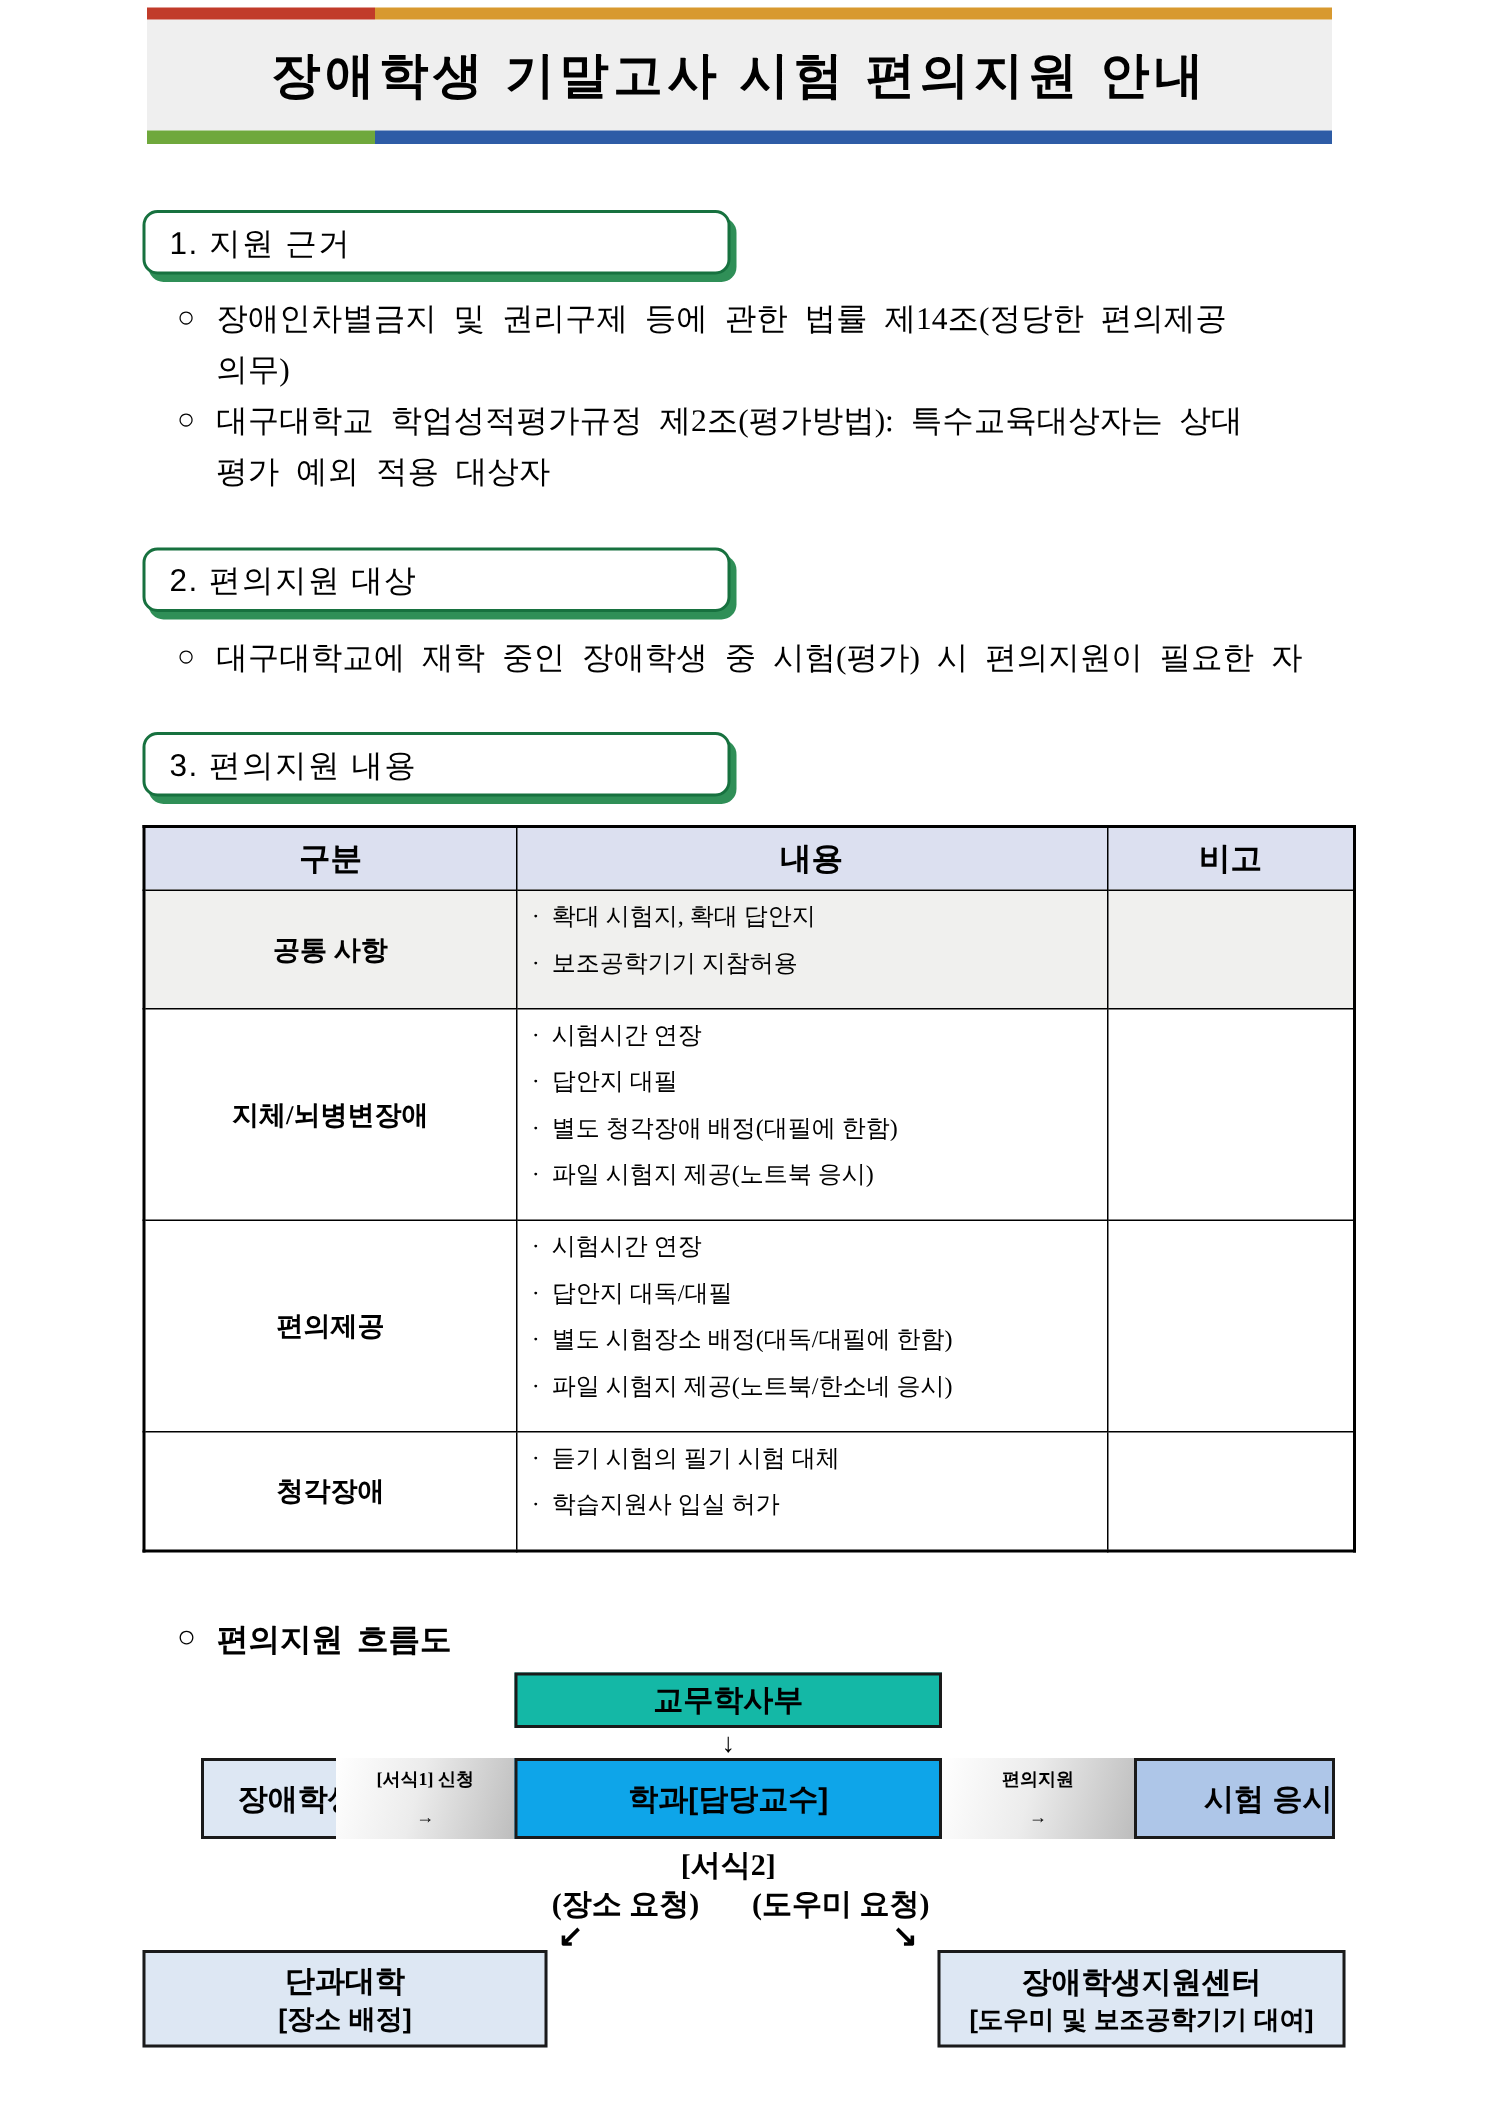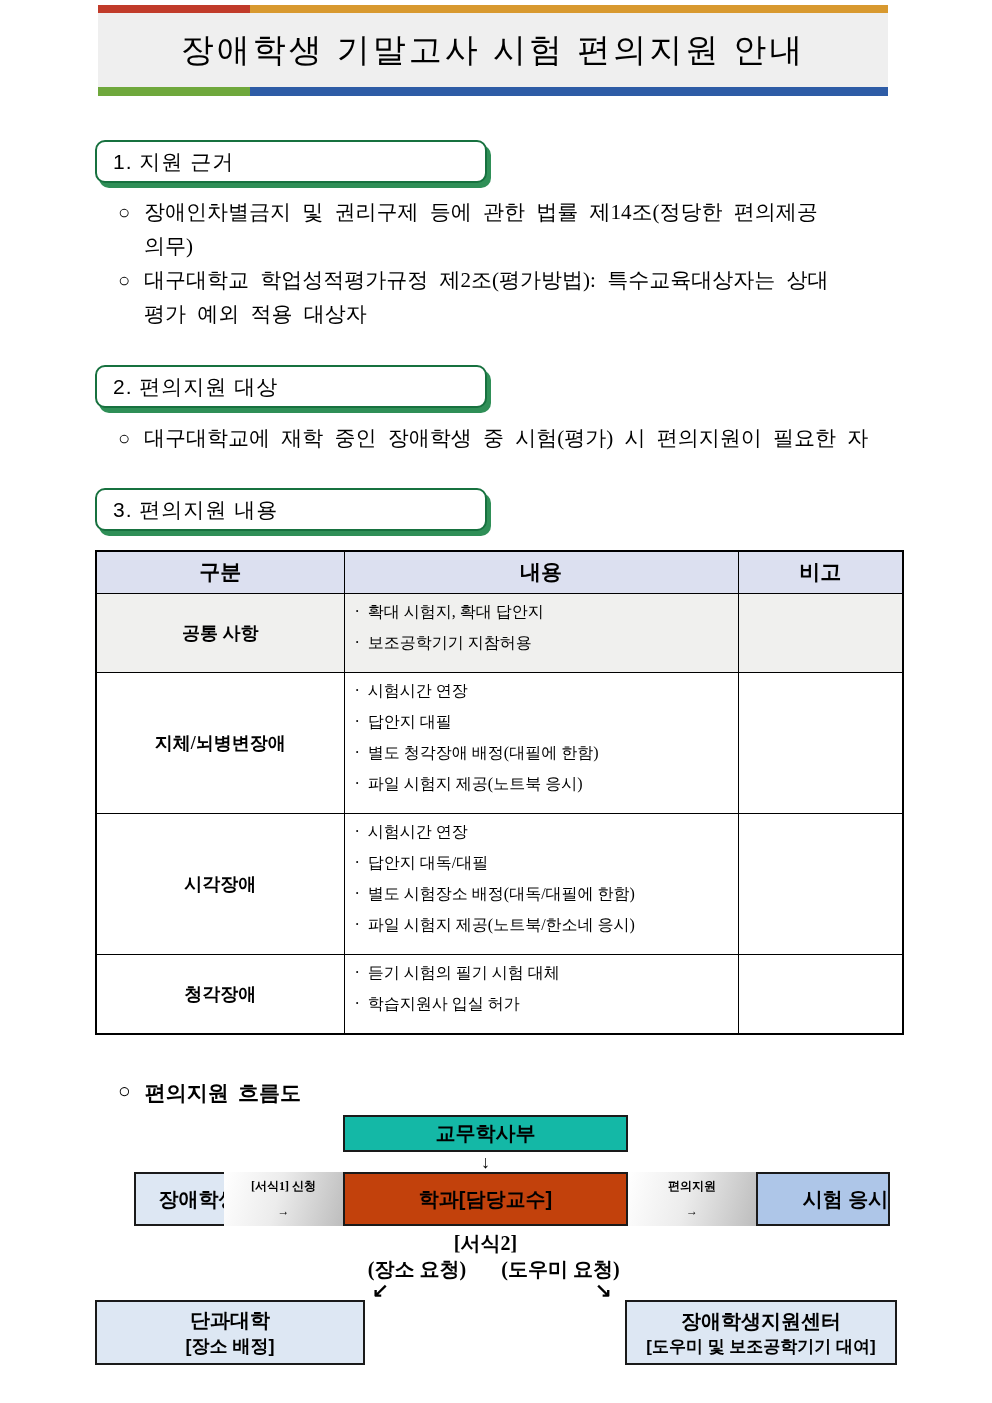--- a/index.html
+++ b/index.html
@@ -9,21 +9,21 @@
   .header { position:absolute; left:98px; top:5px; width:790px; }
   .bar { display:flex; height:8px; }
   .bar .seg-left { width:152px; }
   .bar .seg-right { flex:1; }
   .bar-top .seg-left { background:#c13b2a; }
   .bar-top .seg-right { background:#d8992f; }
   .bar-bottom { height:9px; }
   .bar-bottom .seg-left { background:#6fa83c; }
   .bar-bottom .seg-right { background:#2e5ca6; }
   .title-panel { background:#efefef; height:74px; display:flex; align-items:center; justify-content:center; }
-  .doc-title { font-family:"Liberation Sans", sans-serif; font-weight:normal; font-size:33px; letter-spacing:3px; }
+  .doc-title { font-family:"Liberation Sans", sans-serif; font-weight:bold; font-size:33px; letter-spacing:3px; }
 
   
   .section-box {
     position:absolute; left:95px; width:392px; height:43px;
     background:#fff; border:2px solid #17713f; border-radius:10px;
     box-shadow:4px 5px 0 #2f8f57;
     display:flex; align-items:center; padding-left:16px;
     font-family:"Liberation Sans", sans-serif; font-size:21px; letter-spacing:1px;
   }
 
@@ -48,21 +48,21 @@
   .flow-label { position:absolute; left:118px; top:4px; display:flex; font-size:21px; font-weight:bold; word-spacing:4px; }
   .flow-label .circle { margin-right:14px; font-weight:normal; }
   .fbox {
     position:absolute; border:2px solid #1a1a1a;
     display:flex; flex-direction:column; align-items:center; justify-content:center;
     font-family:"Liberation Sans", sans-serif; font-weight:bold; font-size:20px; text-align:center; white-space:nowrap;
   }
   .fbox .l2 { font-size:18px; }
   .mint { background:#14b8a6; }
   .blue-light { background:#dde7f3; }
-  .blue-mid { background:#c2410c; }
+  .blue-mid { background:#0ea5e9; }
   .blue-deep { background:#aec6e8; }
   .band {
     position:absolute; top:97px; height:54px;
     background:linear-gradient(105deg,#ffffff 0%,#ececec 45%,#bdbdbd 100%);
     display:flex; flex-direction:column; align-items:center; justify-content:center;
     font-size:12px; font-weight:bold; line-height:25px;
   }
   .flow-text { position:absolute; font-size:20px; font-weight:bold; text-align:center; white-space:nowrap; }
   .diag-arrow { position:absolute; font-size:20px; font-weight:bold; }
 </style>
@@ -139,21 +139,21 @@
     <td class="cat">지체/뇌병변장애</td>
     <td class="content">
       <div class="item"><span class="dot">·</span><span>시험시간 연장</span></div>
       <div class="item"><span class="dot">·</span><span>답안지 대필</span></div>
       <div class="item"><span class="dot">·</span><span>별도 청각장애 배정(대필에 한함)</span></div>
       <div class="item"><span class="dot">·</span><span>파일 시험지 제공(노트북 응시)</span></div>
     </td>
     <td class="note"></td>
   </tr>
   <tr style="height:128px;">
-    <td class="cat">시각장애</td>
+    <td class="cat">편의제공</td>
     <td class="content">
       <div class="item"><span class="dot">·</span><span>시험시간 연장</span></div>
       <div class="item"><span class="dot">·</span><span>답안지 대독/대필</span></div>
       <div class="item"><span class="dot">·</span><span>별도 시험장소 배정(대독/대필에 한함)</span></div>
       <div class="item"><span class="dot">·</span><span>파일 시험지 제공(노트북/한소네 응시)</span></div>
     </td>
     <td class="note"></td>
   </tr>
   <tr style="height:68px;">
     <td class="cat">청각장애</td>

